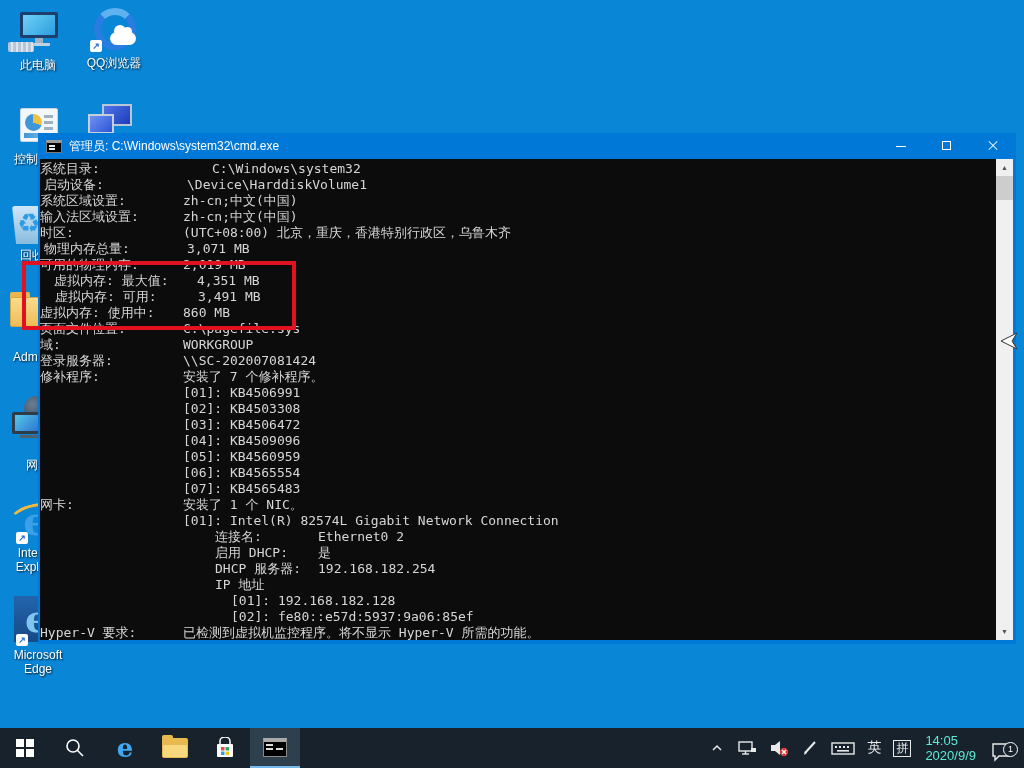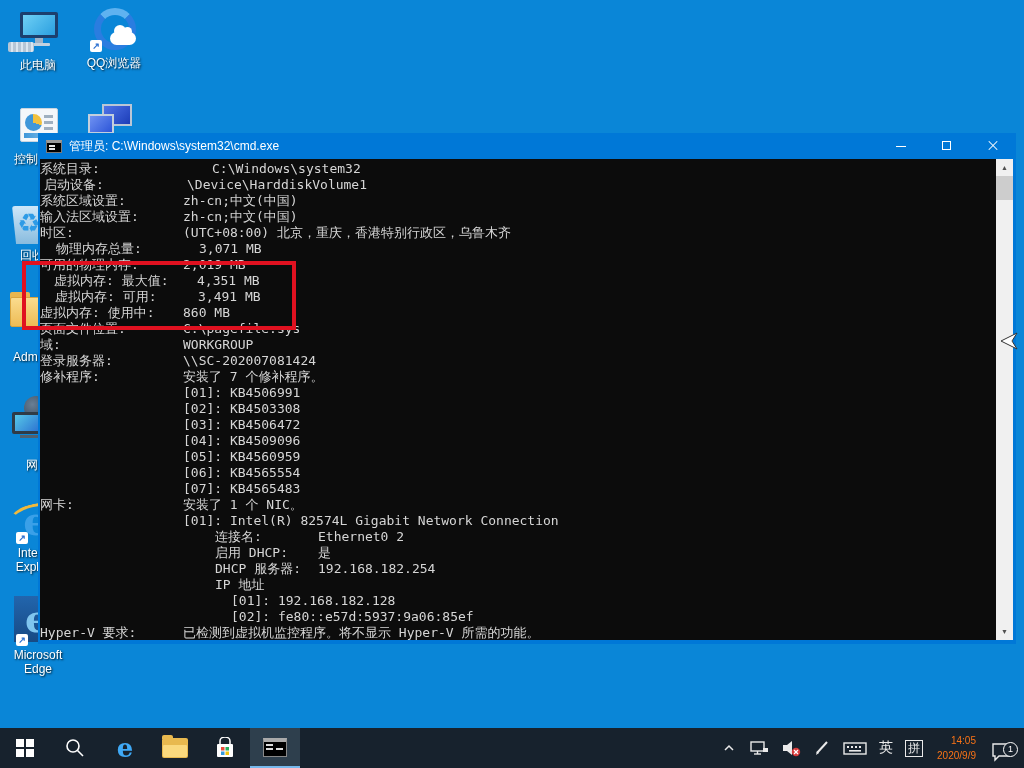--- a/index.html
+++ b/index.html
@@ -110,21 +110,21 @@
   .tk-folder { position:relative; width:26px; height:20px; }
   .tk-folder-back { position:absolute; left:0; top:0; width:26px; height:20px; background:#e8b94f; border-radius:2px; }
   .tk-folder-back::before { content:""; position:absolute; left:0; top:-3px; width:11px; height:4px; background:#e8b94f; border-radius:2px 2px 0 0; }
   .tk-folder-front { position:absolute; left:1px; top:7px; width:24px; height:12px; background:#fad97e; border-radius:1px; }
   .tk-cmd { position:relative; width:24px; height:19px; background:#000; border:1px solid #888; border-top:4px solid #aaa; }
   .tk-cmd::after { content:""; position:absolute; left:2px; top:2px; width:7px; height:2px; background:#ddd; box-shadow:0 4px 0 #ddd, 10px 4px 0 #ddd; }
   .tk-right { margin-left:auto; display:flex; align-items:center; height:40px; padding-right:6px; }
   .tray-item { height:40px; display:flex; align-items:center; justify-content:center; padding:0 6px; color:#eaeaea; }
   .lang-en { font-size:14px; }
   .ime-box { font-size:12px; border:1.5px solid #eaeaea; padding:0 2px; line-height:15px; }
-  .clock { text-align:right; color:#f97316; font-size:10px; line-height:15px; padding:0 8px; }
+  .clock { text-align:left; color:#5eead4; font-size:13px; line-height:15px; padding:0 8px; }
   .action-wrap { position:relative; width:34px; height:40px; }
   .badge { position:absolute; right:0; top:14px; width:15px; height:15px; border-radius:50%; background:#17222d;
            border:1.5px solid #fff; color:#fff; font-size:9px; line-height:12px; text-align:center; }
 </style>
 </head>
 <body>
 
 <div class="dicon" style="left:0;top:10px;">
   <div class="dglyph">
     <div class="pc-screen">
@@ -233,21 +233,21 @@
         </div>
     </div>
   </div>
 
   <div id="console">
       <div class="cline" style="padding-left: 0px;"><span class="cl" style="width: 172px;">系统目录:</span><span class="cv">C:\Windows\system32</span></div>
       <div class="cline" style="padding-left: 4px;"><span class="cl" style="width: 143px;">启动设备:</span><span class="cv">\Device\HarddiskVolume1</span></div>
       <div class="cline" style="padding-left: 0px;"><span class="cl" style="width: 143px;">系统区域设置:</span><span class="cv">zh-cn;中文(中国)</span></div>
       <div class="cline" style="padding-left: 0px;"><span class="cl" style="width: 143px;">输入法区域设置:</span><span class="cv">zh-cn;中文(中国)</span></div>
       <div class="cline" style="padding-left: 0px;"><span class="cl" style="width: 143px;">时区:</span><span class="cv">(UTC+08:00) 北京，重庆，香港特别行政区，乌鲁木齐</span></div>
-      <div class="cline" style="padding-left: 16px;"><span class="cl" style="width: 143px;">物理内存总量:</span><span class="cv">3,071 MB</span></div>
+      <div class="cline" style="padding-left: 4px;"><span class="cl" style="width: 143px;">物理内存总量:</span><span class="cv">3,071 MB</span></div>
       <div class="cline" style="padding-left: 0px;"><span class="cl" style="width: 143px;">可用的物理内存:</span><span class="cv">2,019 MB</span></div>
       <div class="cline" style="padding-left: 14px;"><span class="cl" style="width: 143px;">虚拟内存: 最大值:</span><span class="cv">4,351 MB</span></div>
       <div class="cline" style="padding-left: 15px;"><span class="cl" style="width: 143px;">虚拟内存: 可用:</span><span class="cv">3,491 MB</span></div>
       <div class="cline" style="padding-left: 0px;"><span class="cl" style="width: 143px;">虚拟内存: 使用中:</span><span class="cv">860 MB</span></div>
       <div class="cline" style="padding-left: 0px;"><span class="cl" style="width: 143px;">页面文件位置:</span><span class="cv">C:\pagefile.sys</span></div>
       <div class="cline" style="padding-left: 0px;"><span class="cl" style="width: 143px;">域:</span><span class="cv">WORKGROUP</span></div>
       <div class="cline" style="padding-left: 0px;"><span class="cl" style="width: 143px;">登录服务器:</span><span class="cv">\\SC-202007081424</span></div>
       <div class="cline" style="padding-left: 0px;"><span class="cl" style="width: 143px;">修补程序:</span><span class="cv">安装了 7 个修补程序。</span></div>
       <div class="cline" style="padding-left: 143px;"><span class="cv">[01]: KB4506991</span></div>
       <div class="cline" style="padding-left: 143px;"><span class="cv">[02]: KB4503308</span></div>

